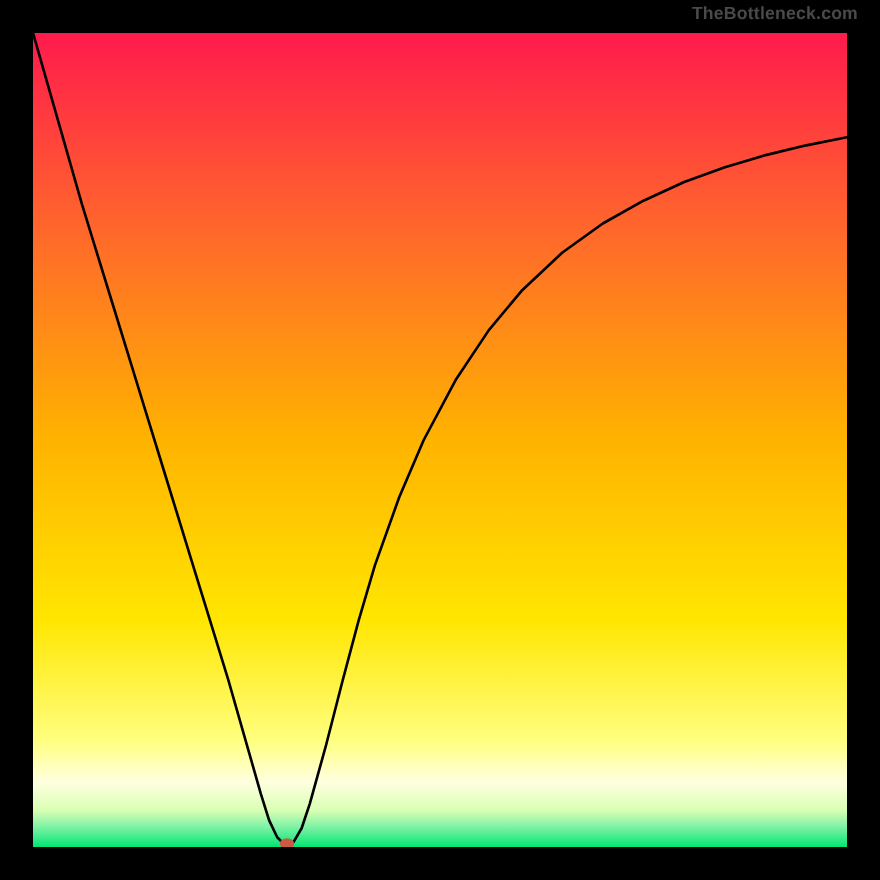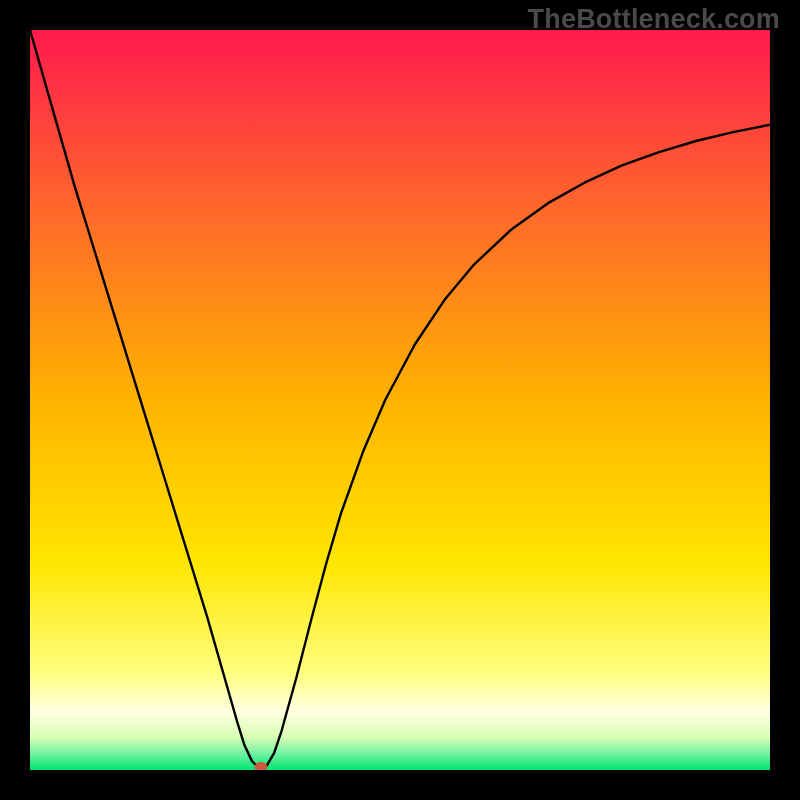--- a/index.html
+++ b/index.html
@@ -14,21 +14,21 @@
   .frame {
     position: relative;
     width: 800px;
     height: 800px;
     background: #000;
   }
   .watermark {
     position: absolute;
     top: 4px;
     right: 20px;
-    font-size: 27px;
+    font-size: 16px;
     font-weight: 600;
     color: #4a4a4a;
     letter-spacing: 0.2px;
     z-index: 20;
   }
   .plot-area {
     position: absolute;
     left: 30px;
     top: 30px;
     width: 740px;

